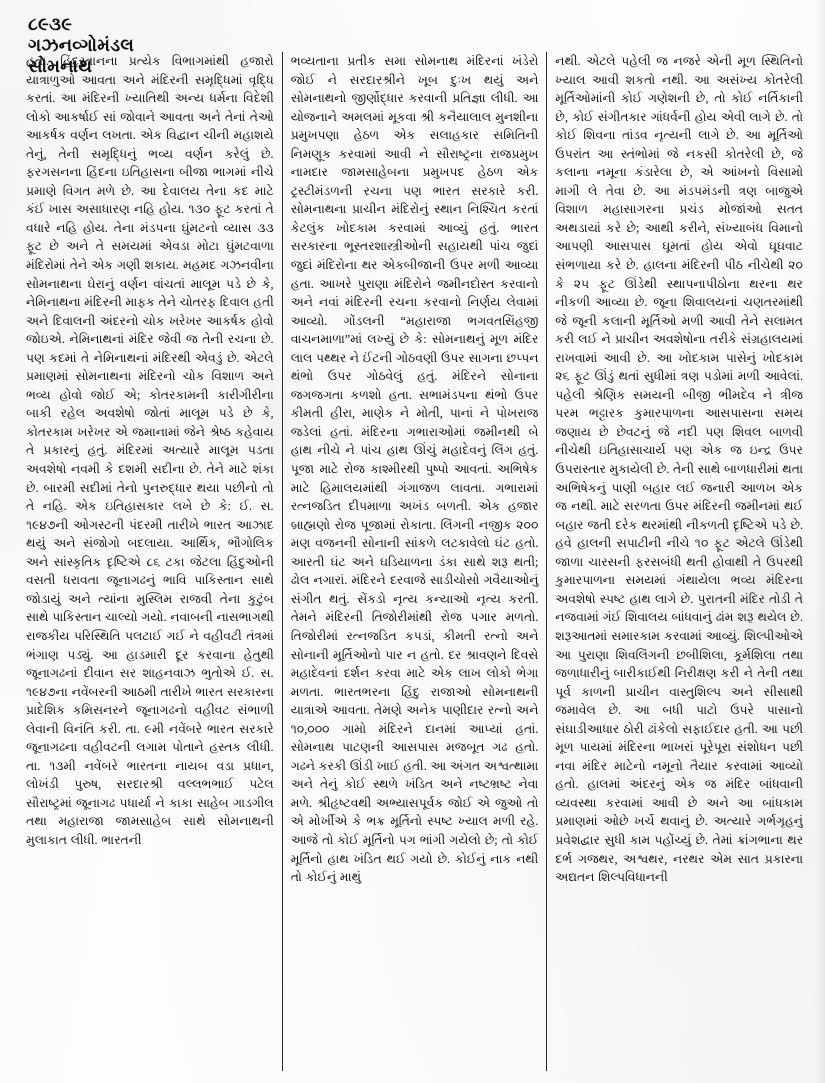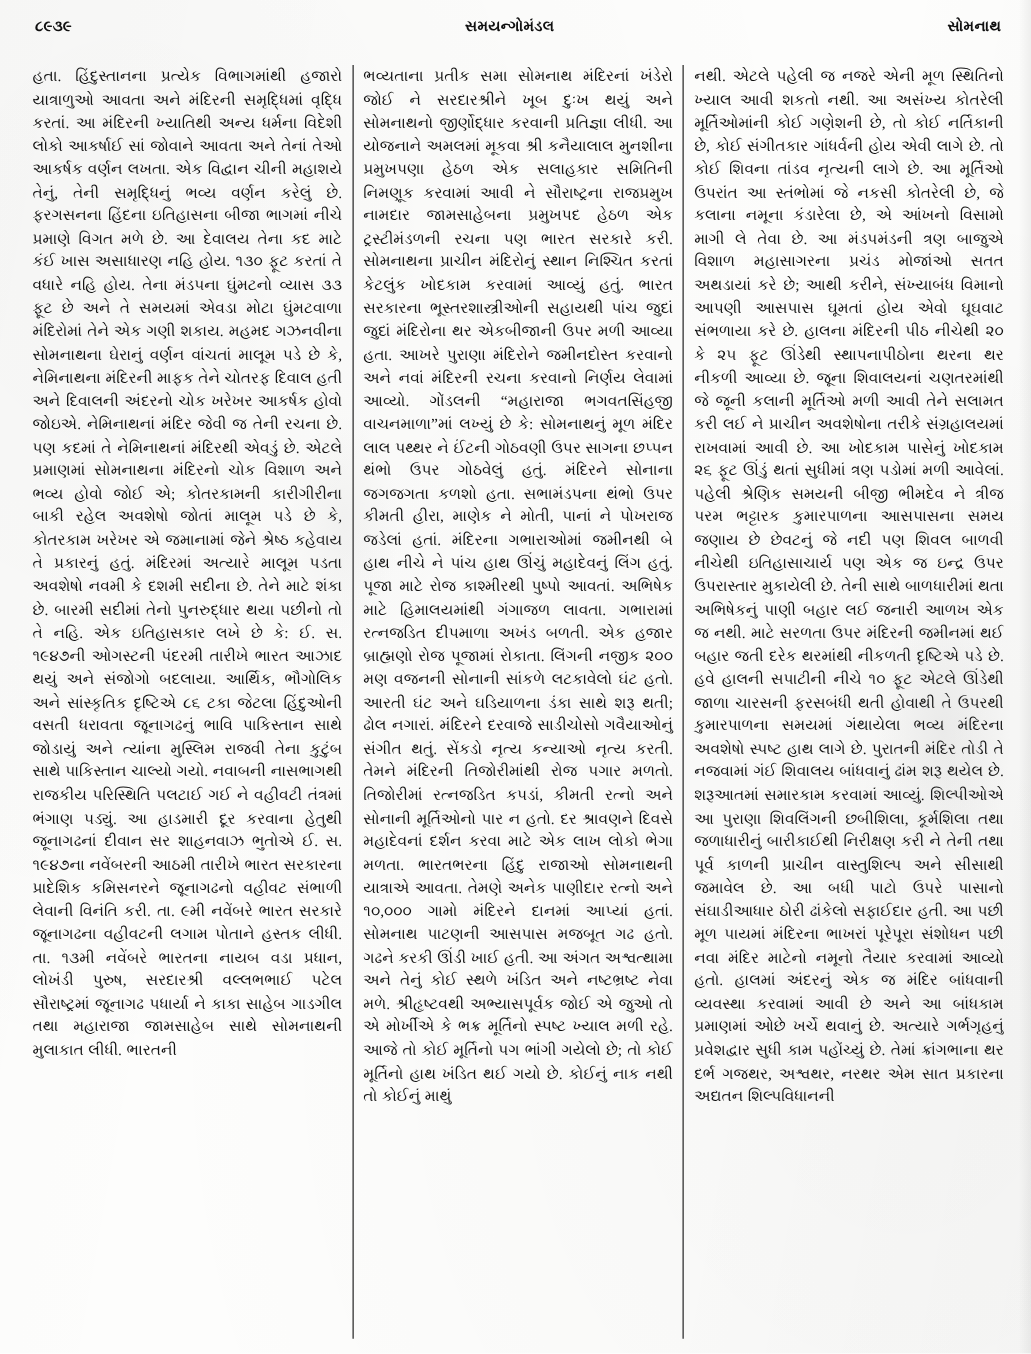--- a/index.html
+++ b/index.html
@@ -30,22 +30,23 @@
   .header {
     position: absolute;
     top: 14px;
     left: 28px;
     right: 24px;
     height: 30px;
     display: flex;
     align-items: flex-start;
     justify-content: flex-start;
     font-weight: bold;
-    font-size: 12px;
+    font-size: 18px;
     letter-spacing: 0.2px;
+    flex-direction: column;
   }
   .header .hdr-left   { flex: 0 0 auto; text-align: left; }
   .header .hdr-center { flex: 1 1 auto; text-align: center; }
   .header .hdr-right  { flex: 0 0 auto; text-align: right; }
 
   .columns {
     position: absolute;
     top: 52px;
     left: 26px;
     right: 22px;
@@ -99,21 +100,21 @@
   }
 </style>
 </head>
 <body>
 
 <div class="page">
   <div class="paper-tone"></div>
 
   <div class="header">
     <div class="hdr-left">૮૯૩૯</div>
-    <div class="hdr-center">સમયન્ગોમંડલ</div>
+    <div class="hdr-center">ગઝનવ્ગોમંડલ</div>
     <div class="hdr-right">સોમનાથ</div>
   </div>
 
   <div class="columns">
     <div class="col">
       <p class="indent">હતા. હિંદુસ્તાનના પ્રત્યેક વિભાગમાંથી હજારો યાત્રાળુઓ આવતા અને મંદિરની સમૃદ્ધિમાં વૃદ્ધિ કરતાં. આ મંદિરની ખ્યાતિથી અન્ય ધર્મના વિદેશી લોકો આકર્ષાઈ સાં જોવાને આવતા અને તેનાં તેઓ આકર્ષક વર્ણન લખતા. એક વિદ્વાન ચીની મહાશયે તેનું, તેની સમૃદ્ધિનું ભવ્ય વર્ણન કરેલું છે. ફરગસનના હિંદના ઇતિહાસના બીજા ભાગમાં નીચે પ્રમાણે વિગત મળે છે. આ દેવાલય તેના કદ માટે કંઈ ખાસ અસાધારણ નહિ હોય. ૧૩૦ ફૂટ કરતાં તે વધારે નહિ હોય. તેના મંડપના ઘુંમટનો વ્યાસ ૩૩ ફૂટ છે અને તે સમયમાં એવડા મોટા ઘુંમટવાળા મંદિરોમાં તેને એક ગણી શકાય. મહમદ ગઝનવીના સોમનાથના ઘેરાનું વર્ણન વાંચતાં માલૂમ પડે છે કે, નેમિનાથના મંદિરની માફક તેને ચોતરફ દિવાલ હતી અને દિવાલની અંદરનો ચોક ખરેખર આકર્ષક હોવો જોઇએ. નેમિનાથનાં મંદિર જેવી જ તેની રચના છે. પણ કદમાં તે નેમિનાથનાં મંદિરથી એવડું છે. એટલે પ્રમાણમાં સોમનાથના મંદિરનો ચોક વિશાળ અને ભવ્ય હોવો જોઈ એ; કોતરકામની કારીગીરીના બાકી રહેલ અવશેષો જોતાં માલૂમ પડે છે કે, કોતરકામ ખરેખર એ જમાનામાં જેને શ્રેષ્ઠ કહેવાય તે પ્રકારનું હતું. મંદિરમાં અત્યારે માલૂમ પડતા અવશેષો નવમી કે દશમી સદીના છે. તેને માટે શંકા છે. બારમી સદીમાં તેનો પુનરુદ્ધાર થયા પછીનો તો તે નહિ. એક ઇતિહાસકાર લખે છે કે: ઈ. સ. ૧૯૪૭ની ઓગસ્ટની પંદરમી તારીખે ભારત આઝાદ થયું અને સંજોગો બદલાયા. આર્થિક, ભૌગોલિક અને સાંસ્કૃતિક દૃષ્ટિએ ૮૬ ટકા જેટલા હિંદુઓની વસતી ધરાવતા જૂનાગઢનું ભાવિ પાકિસ્તાન સાથે જોડાયું અને ત્યાંના મુસ્લિમ રાજવી તેના કુટુંબ સાથે પાકિસ્તાન ચાલ્યો ગયો. નવાબની નાસભાગથી રાજકીય પરિસ્થિતિ પલટાઈ ગઈ ને વહીવટી તંત્રમાં ભંગાણ પડ્યું. આ હાડમારી દૂર કરવાના હેતુથી જૂનાગઢનાં દીવાન સર શાહનવાઝ ભુતોએ ઈ. સ. ૧૯૪૭ના નવેંબરની આઠમી તારીખે ભારત સરકારના પ્રાદેશિક કમિસનરને જૂનાગઢનો વહીવટ સંભાળી લેવાની વિનંતિ કરી. તા. ૯મી નવેંબરે ભારત સરકારે જૂનાગઢના વહીવટની લગામ પોતાને હસ્તક લીધી. તા. ૧૩મી નવેંબરે ભારતના નાયબ વડા પ્રધાન, લોખંડી પુરુષ, સરદારશ્રી વલ્લભભાઈ પટેલ સૌરાષ્ટ્રમાં જૂનાગઢ પધાર્યા ને કાકા સાહેબ ગાડગીલ તથા મહારાજા જામસાહેબ સાથે સોમનાથની મુલાકાત લીધી. ભારતની</p>
     </div>
     <div class="col">
       <p class="indent">ભવ્યતાના પ્રતીક સમા સોમનાથ મંદિરનાં ખંડેરો જોઈ ને સરદારશ્રીને ખૂબ દુઃખ થયું અને સોમનાથનો જીર્ણોદ્ધાર કરવાની પ્રતિજ્ઞા લીધી. આ યોજનાને અમલમાં મૂકવા શ્રી કનૈયાલાલ મુનશીના પ્રમુખપણા હેઠળ એક સલાહકાર સમિતિની નિમણૂક કરવામાં આવી ને સૌરાષ્ટ્રના રાજપ્રમુખ નામદાર જામસાહેબના પ્રમુખપદ હેઠળ એક ટ્રસ્ટીમંડળની રચના પણ ભારત સરકારે કરી. સોમનાથના પ્રાચીન મંદિરોનું સ્થાન નિશ્ચિત કરતાં કેટલુંક ખોદકામ કરવામાં આવ્યું હતું. ભારત સરકારના ભૂસ્તરશાસ્ત્રીઓની સહાયથી પાંચ જુદાં જુદાં મંદિરોના થર એકબીજાની ઉપર મળી આવ્યા હતા. આખરે પુરાણા મંદિરોને જમીનદોસ્ત કરવાનો અને નવાં મંદિરની રચના કરવાનો નિર્ણય લેવામાં આવ્યો. ગોંડલની “મહારાજા ભગવતસિંહજી વાચનમાળા”માં લખ્યું છે કે: સોમનાથનું મૂળ મંદિર લાલ પથ્થર ને ઈંટની ગોઠવણી ઉપર સાગના છપ્પન થંભો ઉપર ગોઠવેલું હતું. મંદિરને સોનાના જગજગતા કળશો હતા. સભામંડપના થંભો ઉપર કીમતી હીરા, માણેક ને મોતી, પાનાં ને પોખરાજ જડેલાં હતાં. મંદિરના ગભારાઓમાં જમીનથી બે હાથ નીચે ને પાંચ હાથ ઊંચું મહાદેવનું લિંગ હતું. પૂજા માટે રોજ કાશ્મીરથી પુષ્પો આવતાં. અભિષેક માટે હિમાલયમાંથી ગંગાજળ લાવતા. ગભારામાં રત્નજડિત દીપમાળા અખંડ બળતી. એક હજાર બ્રાહ્મણો રોજ પૂજામાં રોકાતા. લિંગની નજીક ૨૦૦ મણ વજનની સોનાની સાંકળે લટકાવેલો ઘંટ હતો. આરતી ઘંટ અને ઘડિયાળના ડંકા સાથે શરૂ થતી; ઢોલ નગારાં. મંદિરને દરવાજે સાડીચોસો ગવૈયાઓનું સંગીત થતું. સેંકડો નૃત્ય કન્યાઓ નૃત્ય કરતી. તેમને મંદિરની તિજોરીમાંથી રોજ પગાર મળતો. તિજોરીમાં રત્નજડિત કપડાં, કીમતી રત્નો અને સોનાની મૂર્તિઓનો પાર ન હતો. દર શ્રાવણને દિવસે મહાદેવનાં દર્શન કરવા માટે એક લાખ લોકો ભેગા મળતા. ભારતભરના હિંદુ રાજાઓ સોમનાથની યાત્રાએ આવતા. તેમણે અનેક પાણીદાર રત્નો અને ૧૦,૦૦૦ ગામો મંદિરને દાનમાં આપ્યાં હતાં. સોમનાથ પાટણની આસપાસ મજબૂત ગઢ હતો. ગઢને કરકી ઊંડી ખાઈ હતી. આ અંગત અશ્વત્થામા અને તેનું કોઈ સ્થળે ખંડિત અને નષ્ટભ્રષ્ટ નેવા મળે. શ્રીહૃષ્ટવથી અભ્યાસપૂર્વક જોઈ એ જુઓ તો એ મોર્ખીએ કે ભક્ર મૂર્તિનો સ્પષ્ટ ખ્યાલ મળી રહે. આજે તો કોઈ મૂર્તિનો પગ ભાંગી ગયેલો છે; તો કોઈ મૂર્તિનો હાથ ખંડિત થઈ ગયો છે. કોઈનું નાક નથી તો કોઈનું માથું</p>
     </div>

